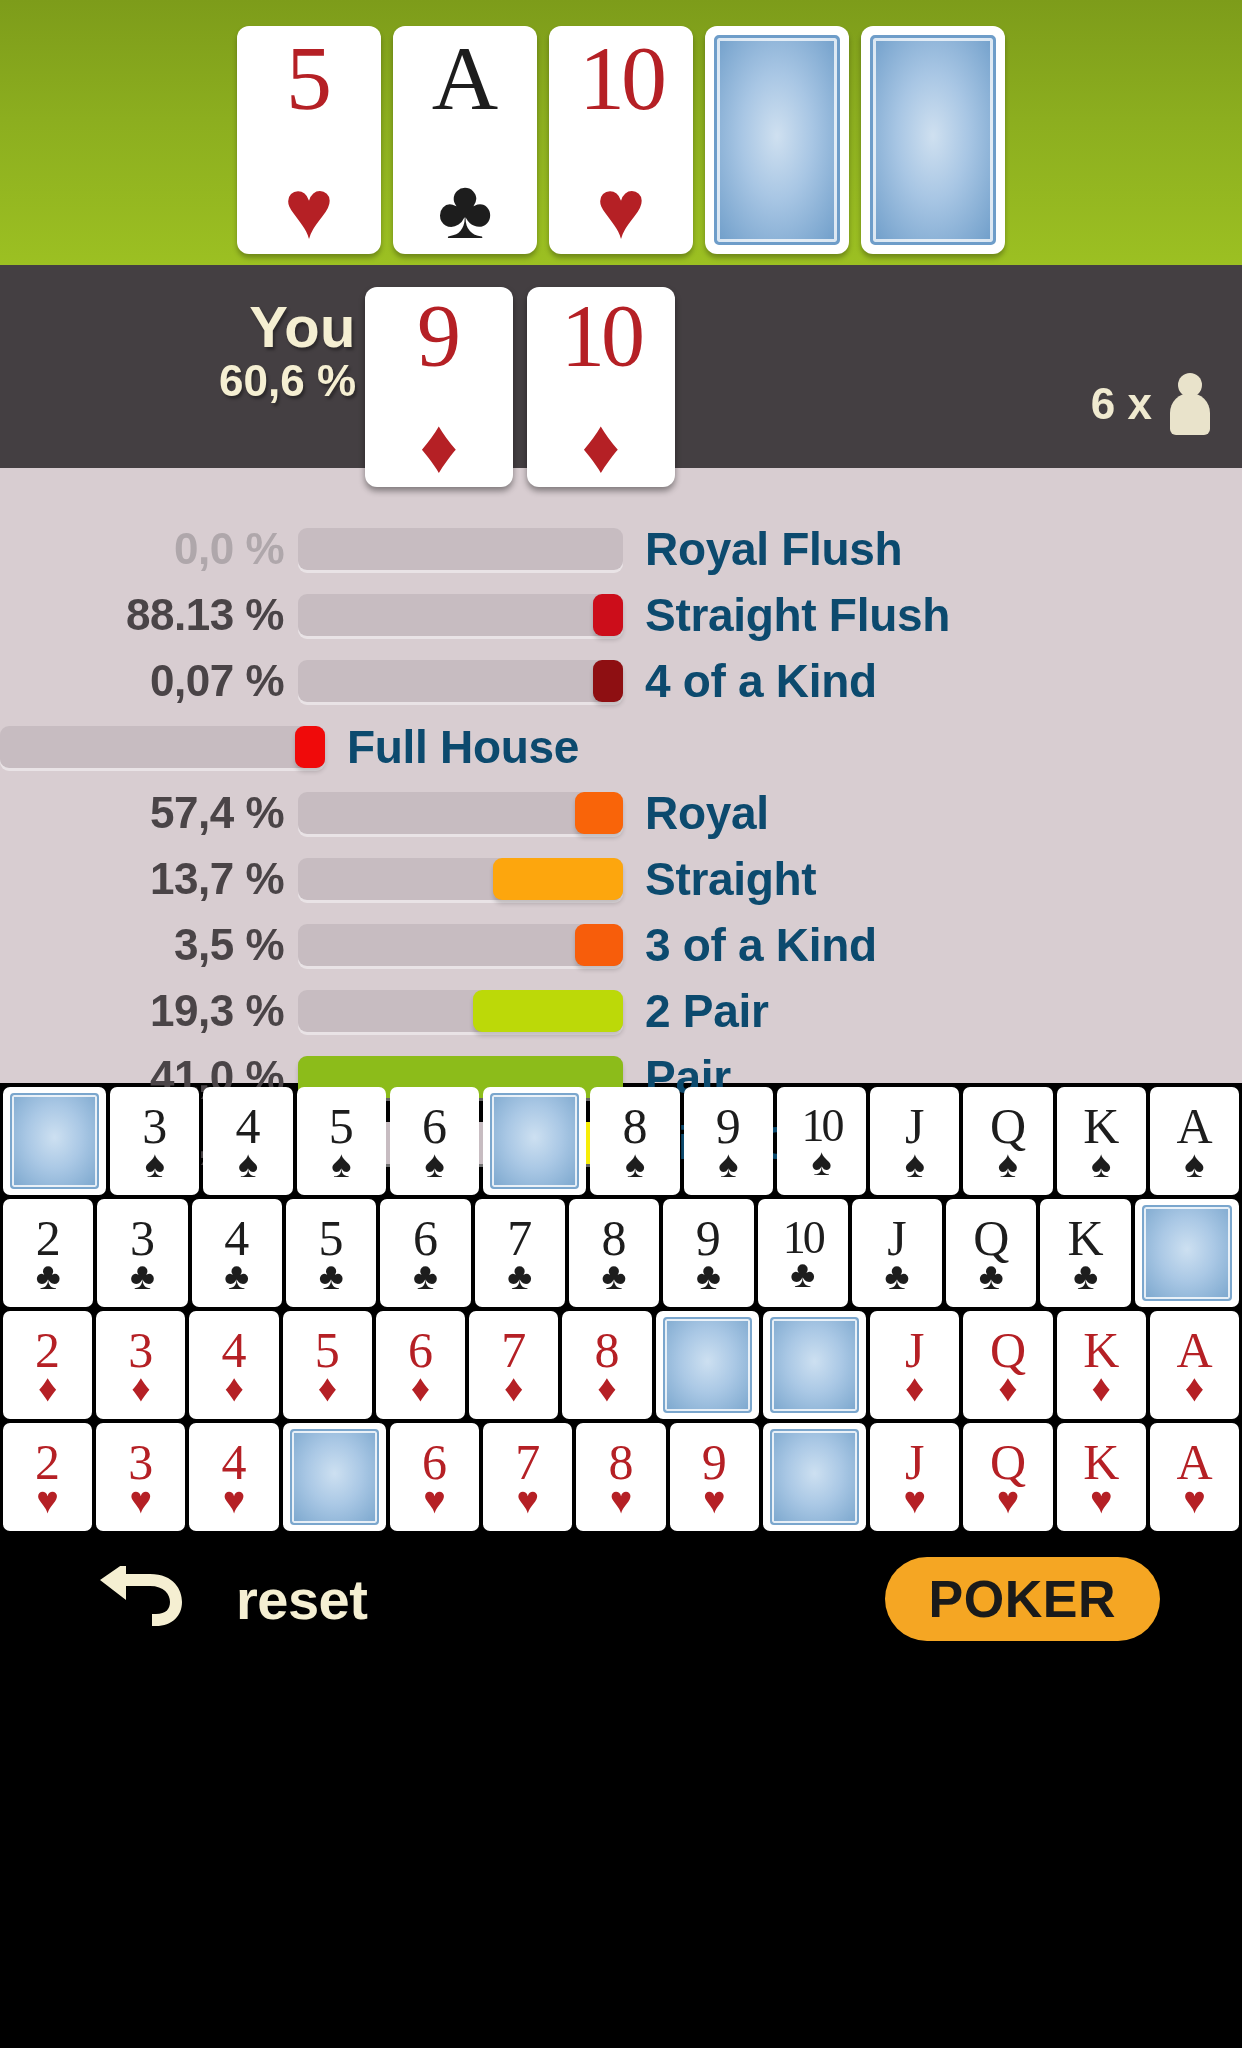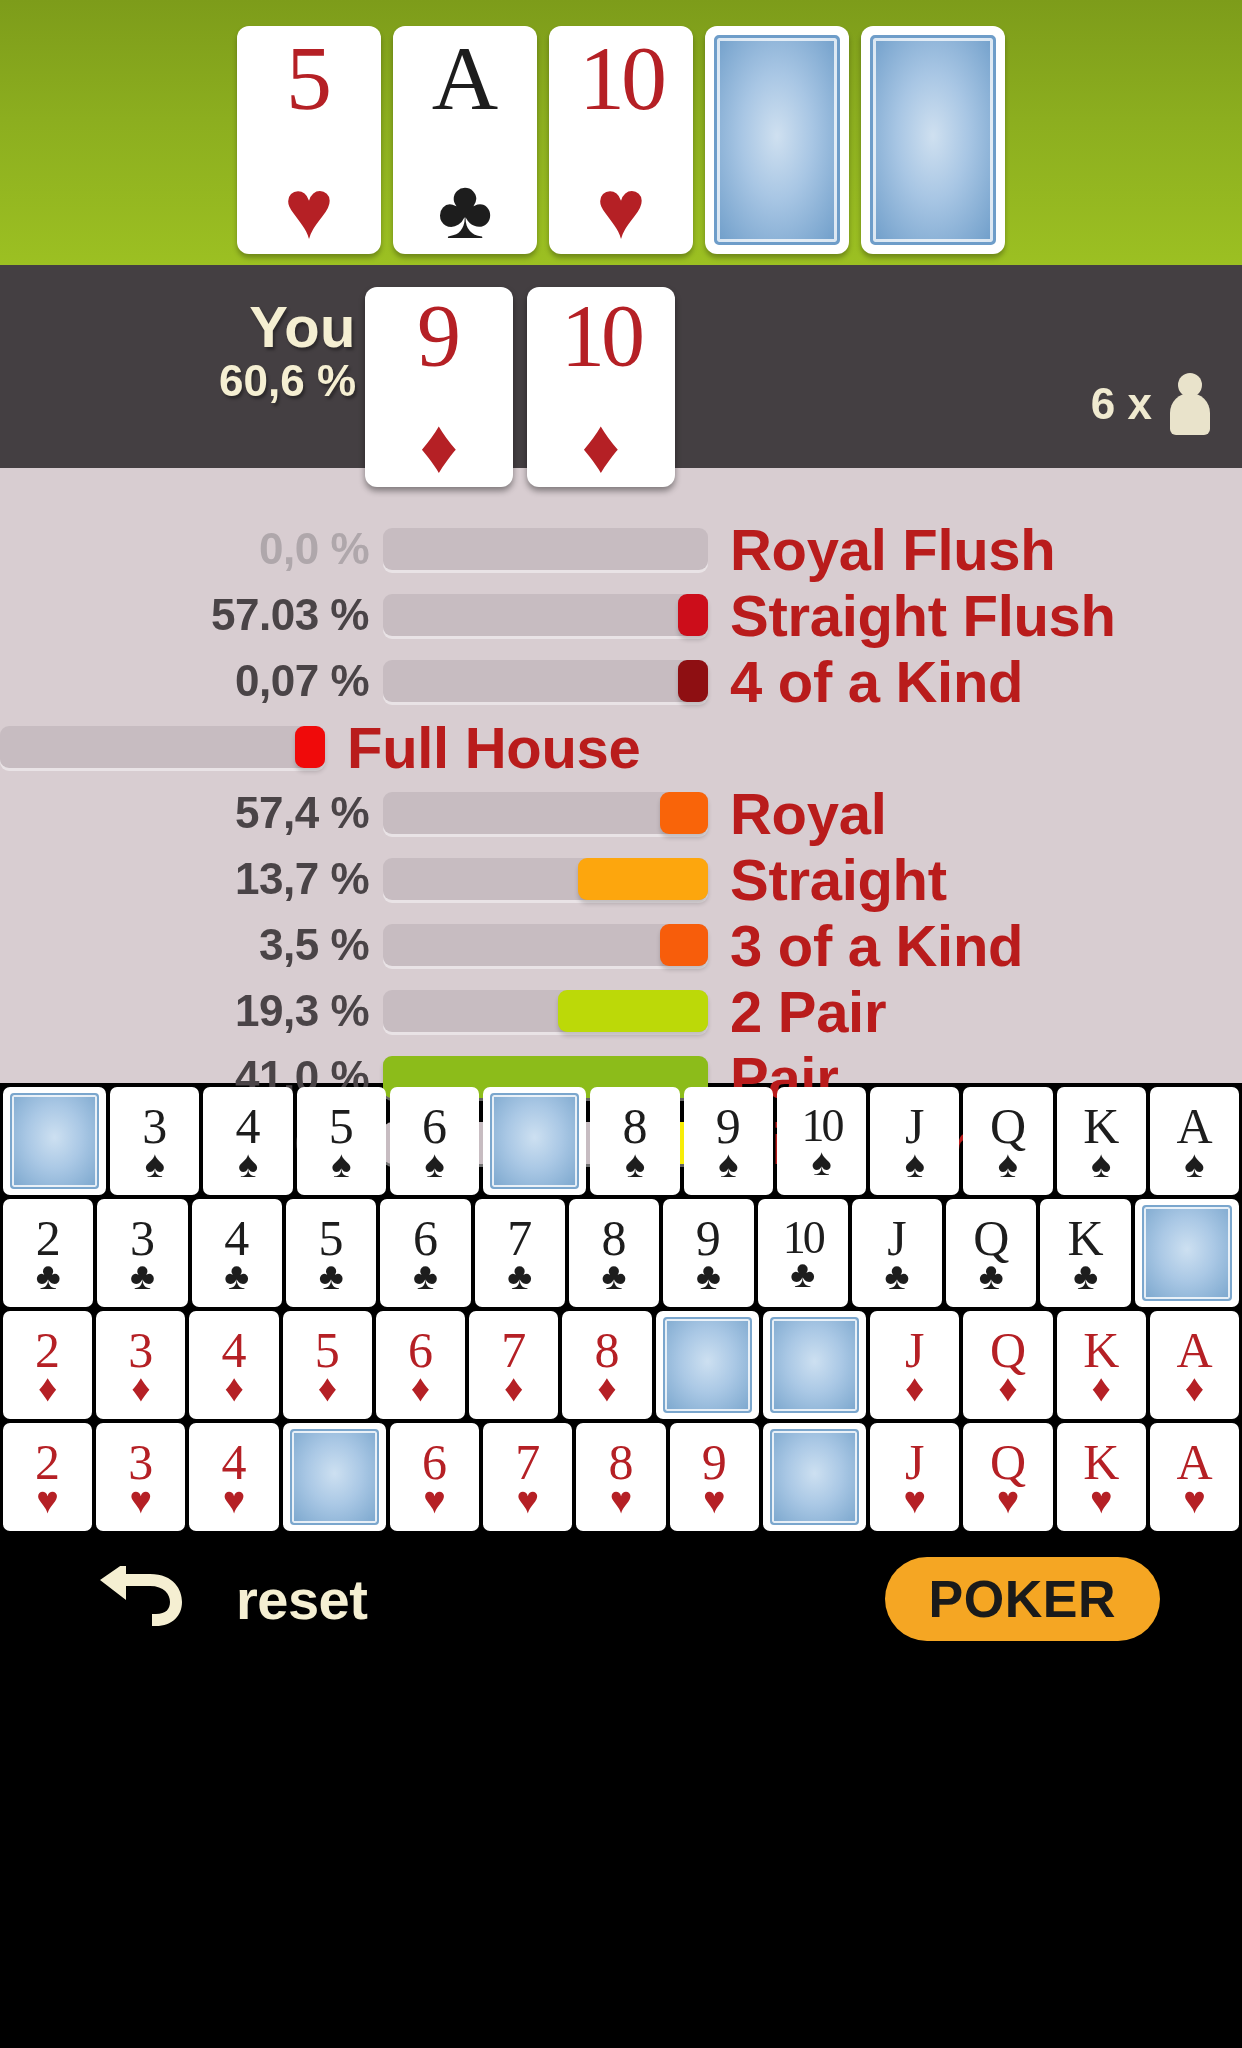--- a/index.html
+++ b/index.html
@@ -108,42 +108,42 @@
   .odds {
     height: 615px;
     background: #d8cdd1;
     padding: 48px 0 0 0;
   }
   .odds-row {
     display: flex; align-items: center;
     height: 66px;
   }
   .odds-pct {
-    width: 383px; text-align: right;
+    width: 298px; text-align: right;
     font-size: 44px; font-weight: 700;
     color: #4a4447; padding-right: 14px;
     letter-spacing: -.5px;
   }
   .odds-pct.zero { color: #afa7ab; }
   .odds-track {
     position: relative;
     width: 325px; height: 42px;
     background: #c7bcc1;
     border-radius: 9px;
     box-shadow: 0 3px 0 rgba(255,255,255,.45);
     overflow: visible;
   }
   .odds-fill {
     position: absolute; right: 0; top: 0; height: 42px;
     border-radius: 9px;
     box-shadow: 0 4px 4px rgba(0,0,0,.17);
   }
   .odds-label {
-    font-size: 58px; font-weight: 700;
-    color: #b91c1c; padding-left: 22px;
+    font-size: 46px; font-weight: 700;
+    color: #0c4a6e; padding-left: 22px;
     white-space: nowrap; letter-spacing: -.3px;
   }
 
   
   .grid {
     background: #000;
     padding: 4px 3px 0 3px;
   }
   .grid-row { display: flex; gap: 4px; margin-bottom: 4px; }
   .gcard {
@@ -245,21 +245,21 @@
     </div>
   </div>
 
   <div class="odds" id="odds">
       <div class="odds-row">
         <div class="odds-pct zero">0,0 %</div>
         <div class="odds-track"></div>
         <div class="odds-label">Royal Flush</div>
       </div>
       <div class="odds-row">
-        <div class="odds-pct">57.03 %</div>
+        <div class="odds-pct">88.13 %</div>
         <div class="odds-track">
           <div class="odds-fill" style="width:30px;background:#cc0d1a;"></div>
         </div>
         <div class="odds-label">Straight Flush</div>
       </div>
       <div class="odds-row">
         <div class="odds-pct">0,07 %</div>
         <div class="odds-track">
           <div class="odds-fill" style="width:30px;background:#8e0f12;"></div>
         </div>

